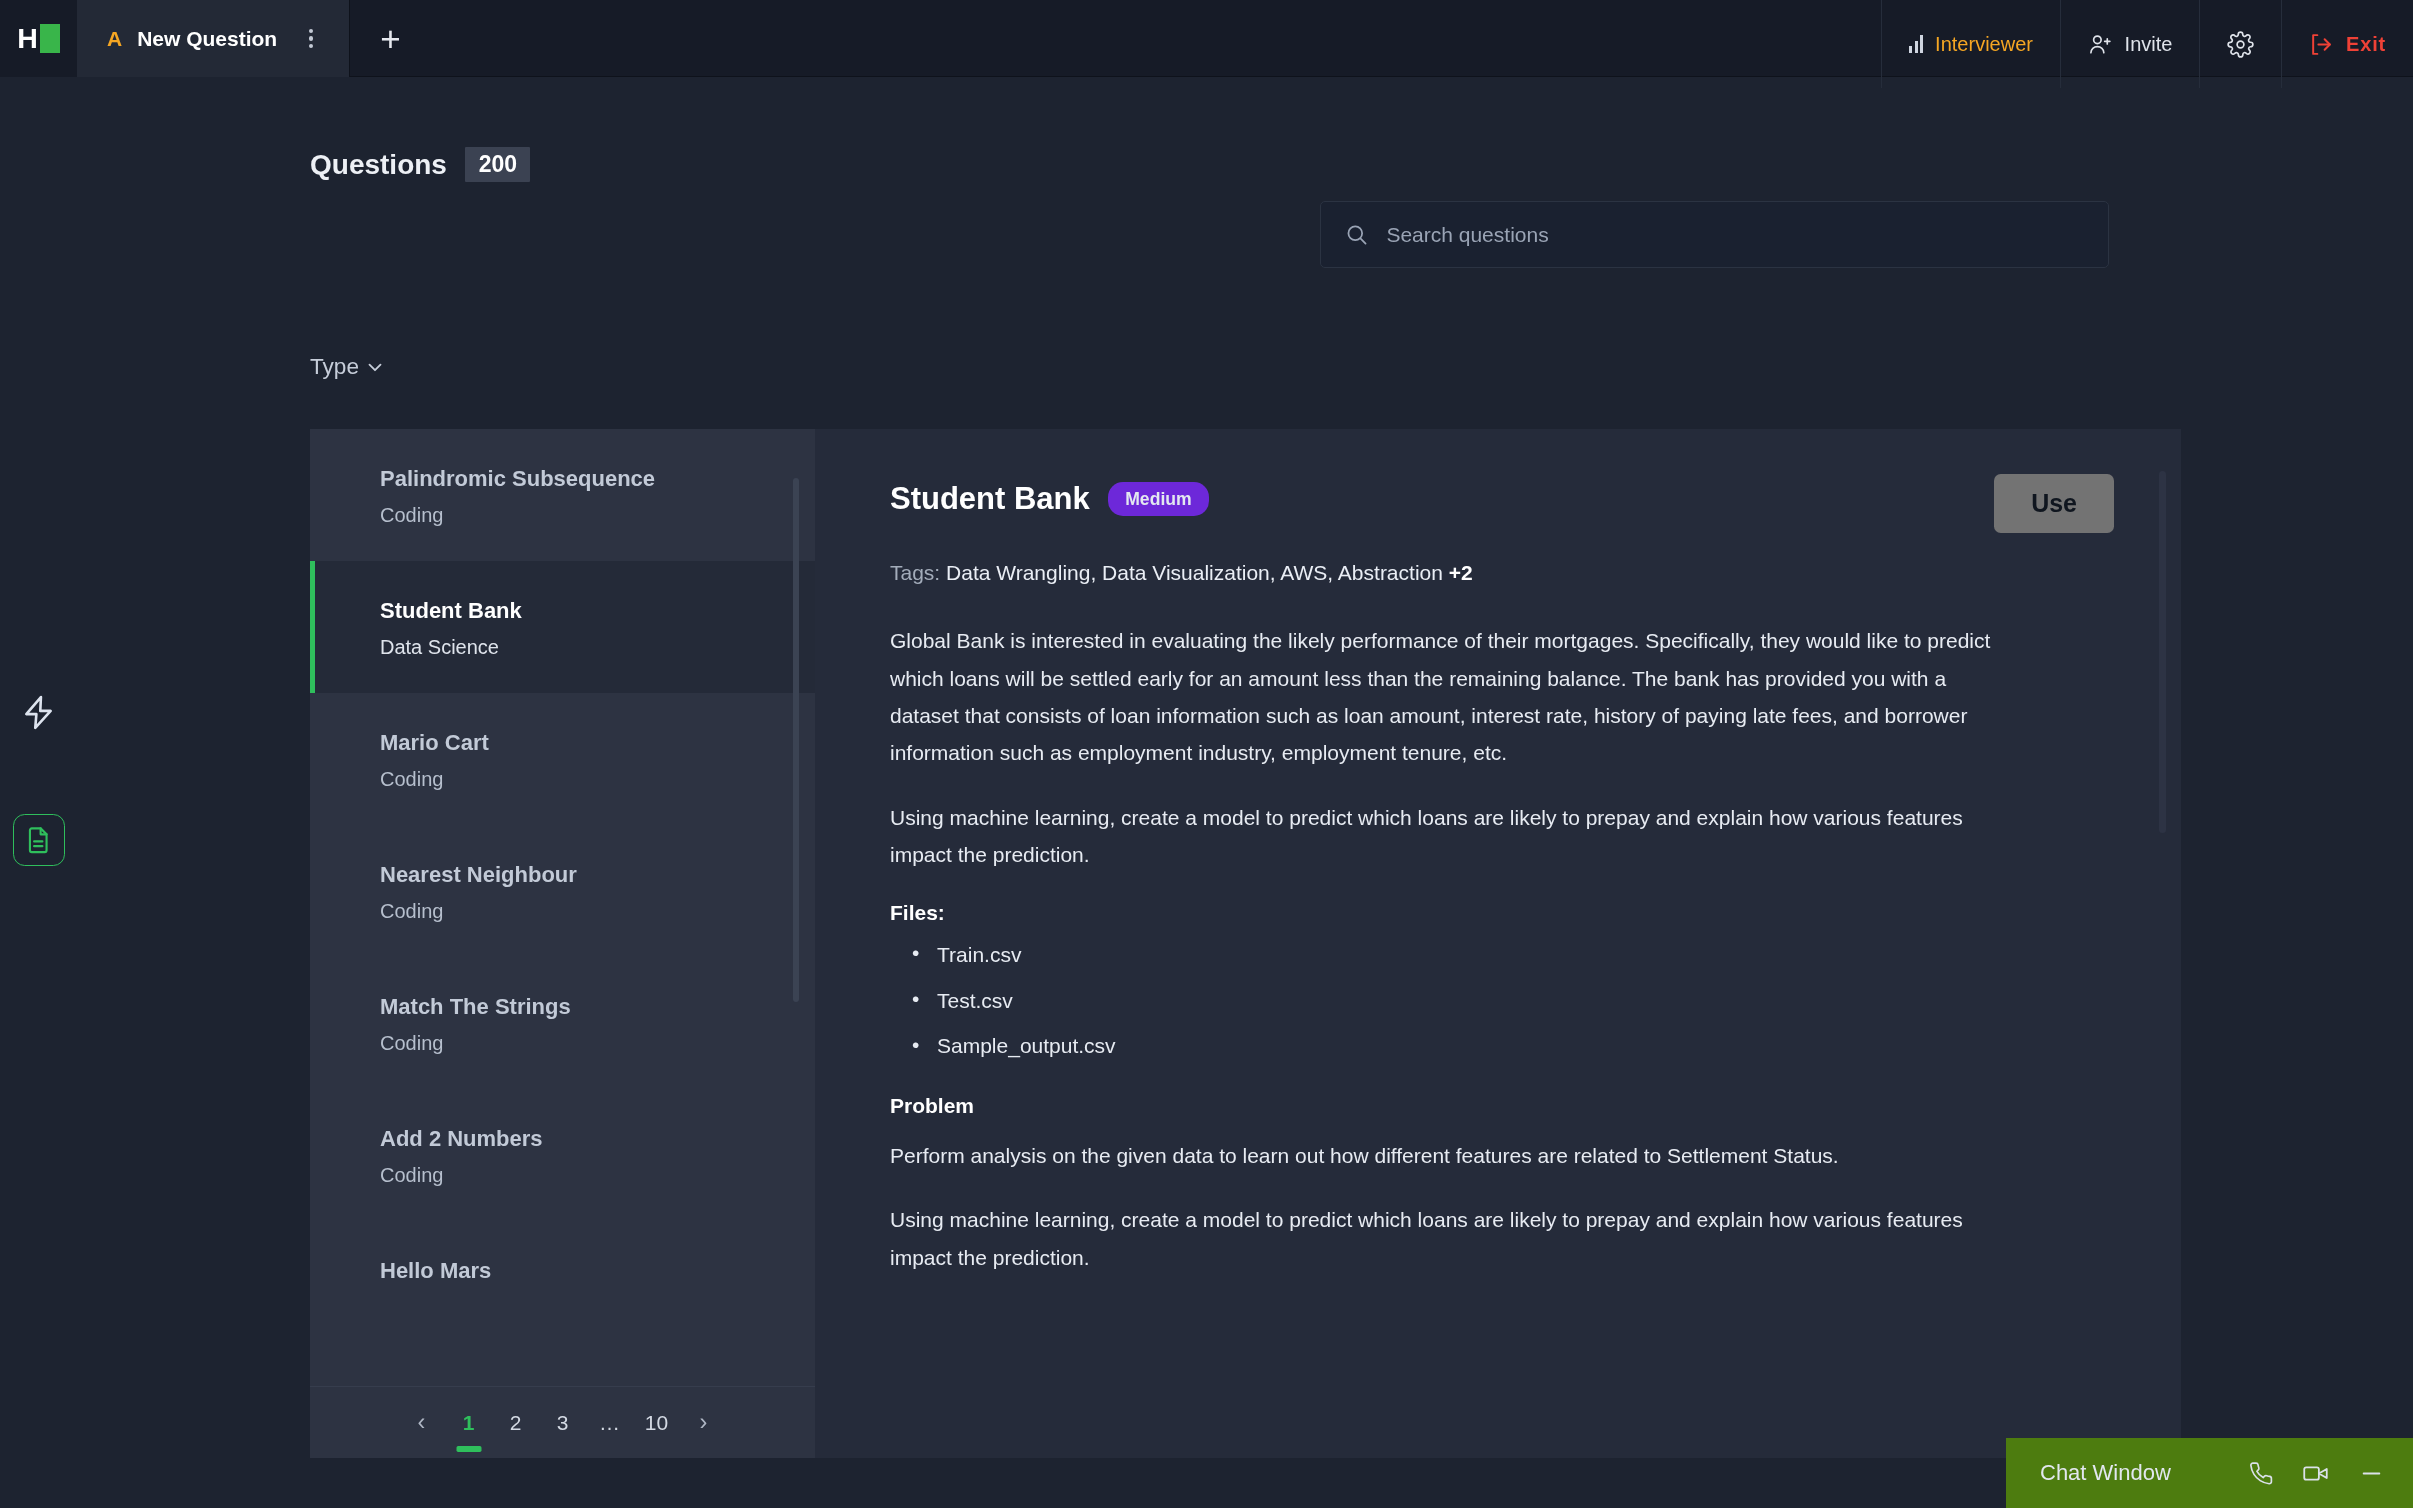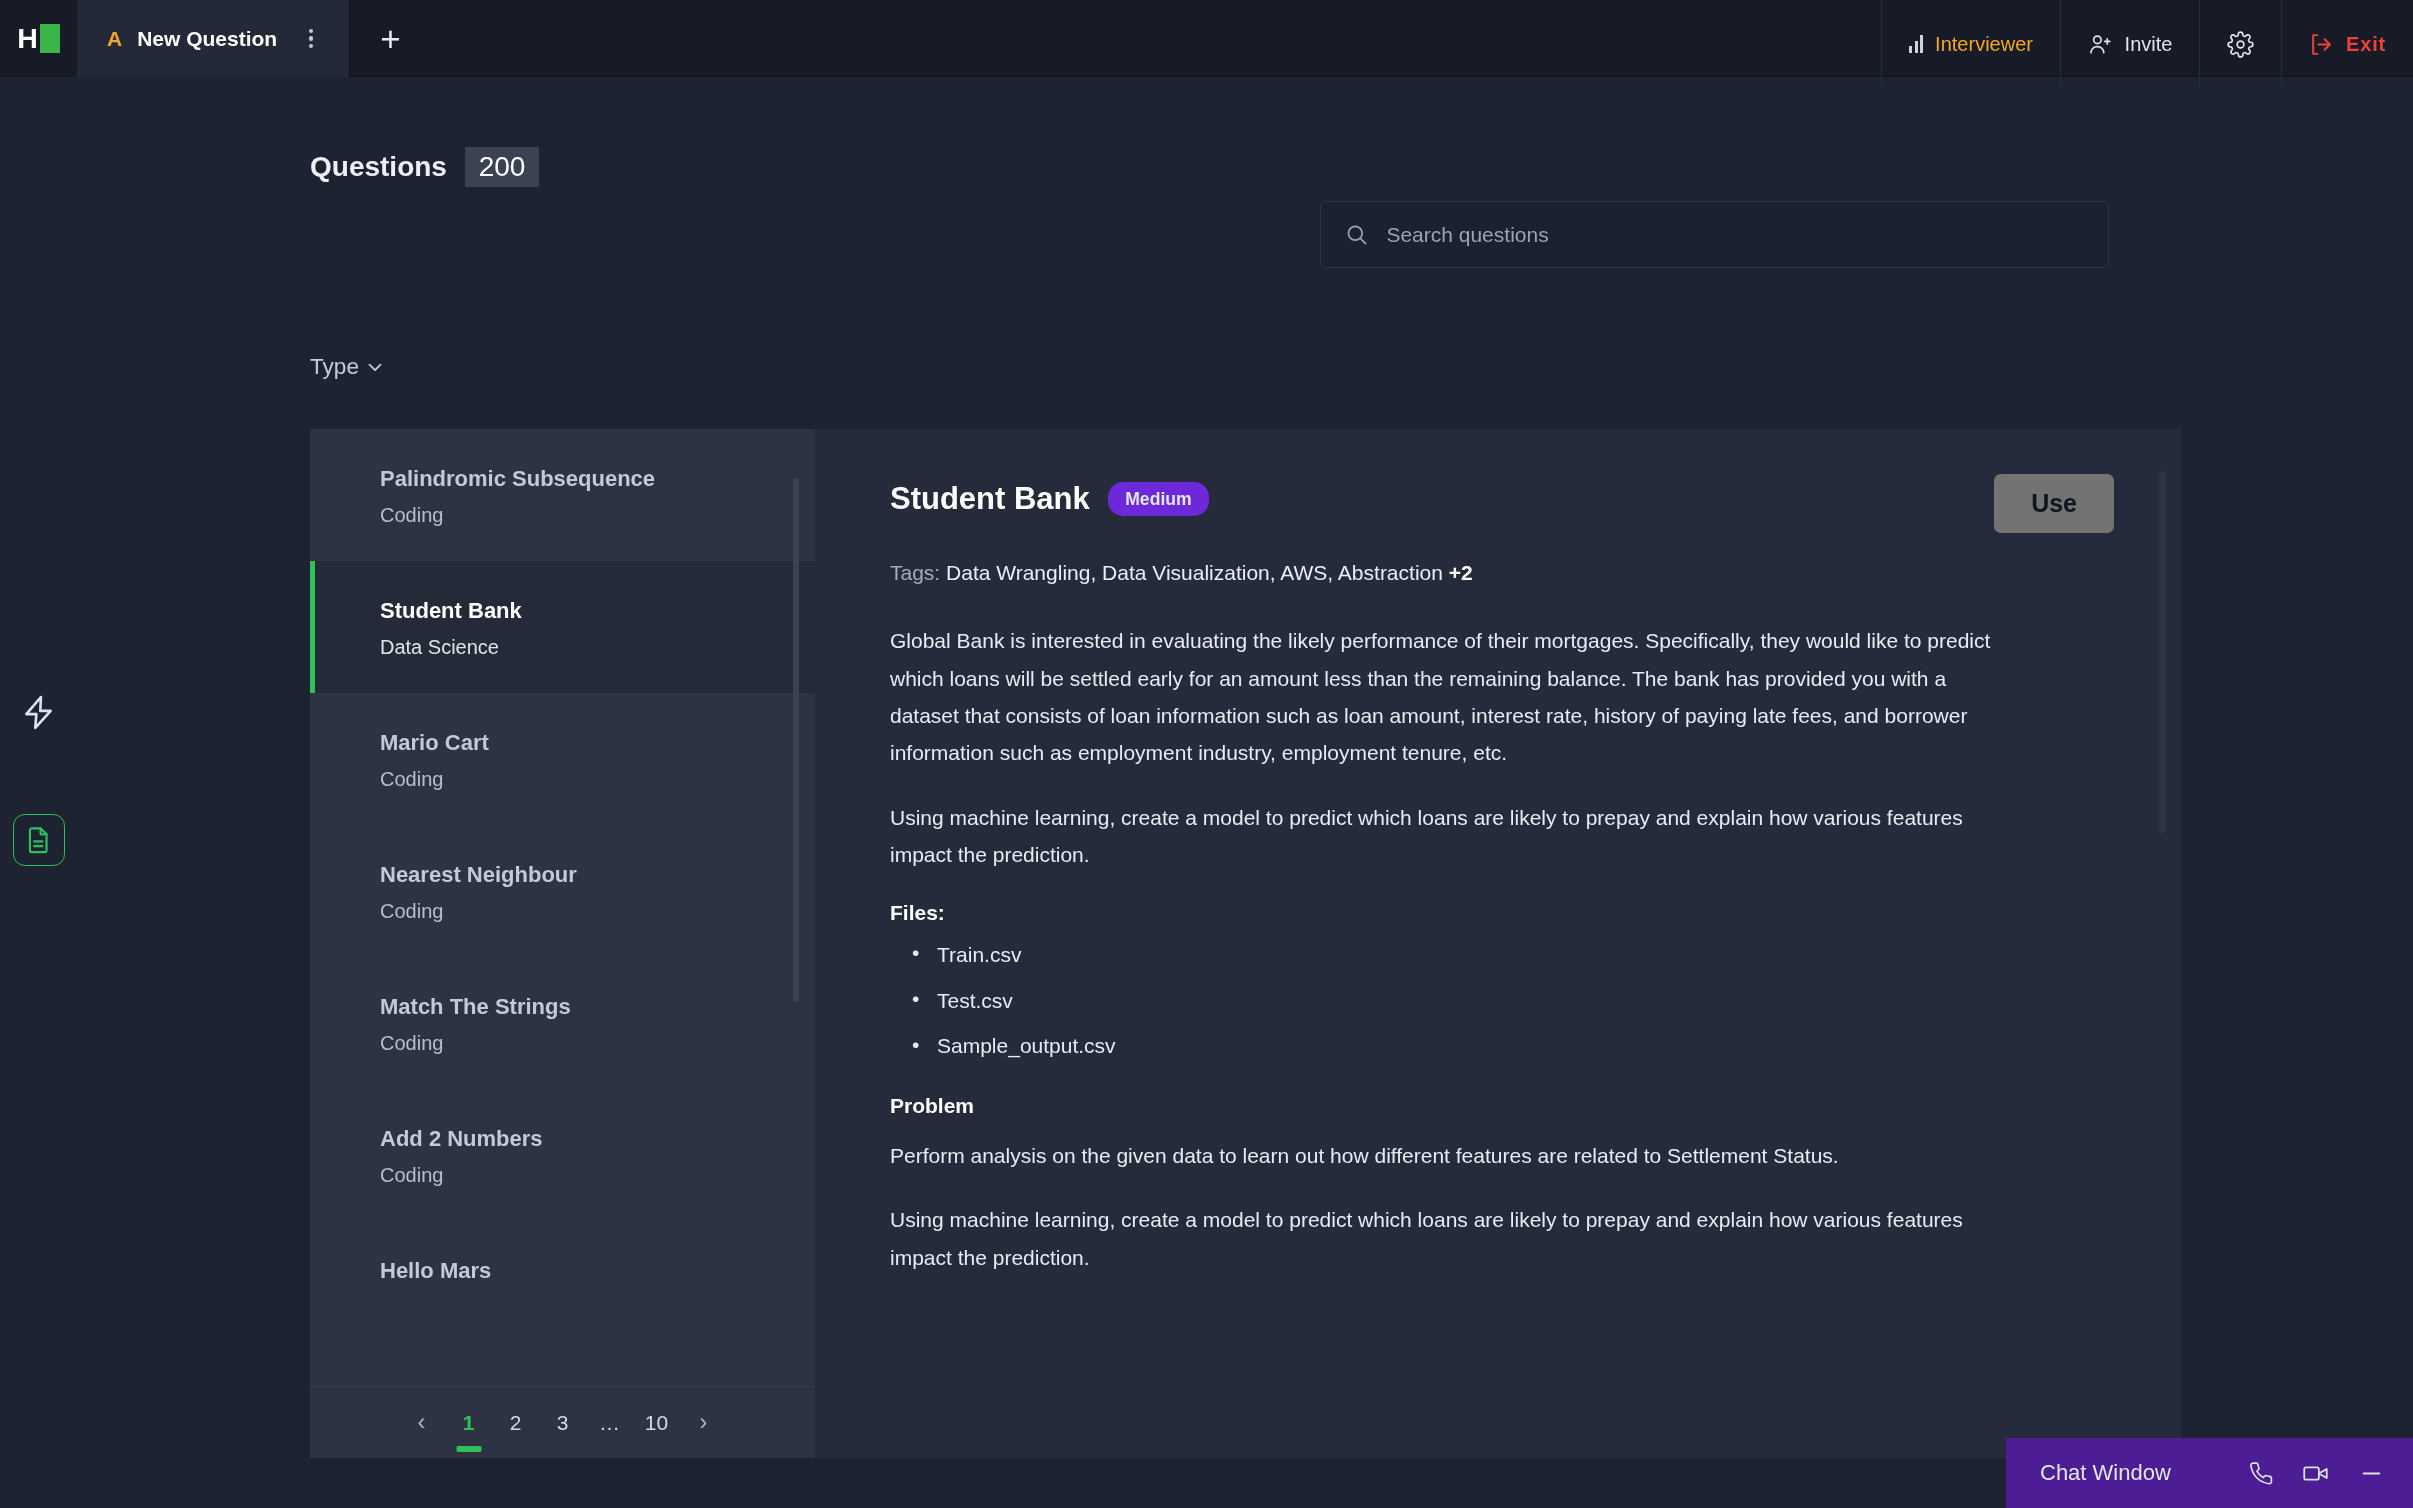--- a/index.html
+++ b/index.html
@@ -95,21 +95,21 @@
   
   .content { position: absolute; top: 77px; left: 77px; right: 0; bottom: 0; }
 
   .page-head {
     position: absolute; top: 70px; left: 233px;
     display: flex; align-items: center; gap: 18.4px;
   }
   .page-title { font-size: 28px; font-weight: bold; color: #edf0f5; }
   .count-badge {
     background: #3b4252; color: #ffffff;
-    font-size: 28px; font-weight: normal;
+    font-size: 23px; font-weight: bold;
     border-radius: 1px; padding: 4.2px 13.4px;
   }
 
   .search-box {
     position: absolute; top: 124px; left: 1243px;
     width: 789px; height: 67px;
     background: #1a2130; border: 0.8px solid #2b3342; border-radius: 5px;
     display: flex; align-items: center; gap: 18.4px; padding: 0 23.5px;
     cursor: text;
   }
@@ -217,21 +217,21 @@
   .detail-scrollbar {
     position: absolute; top: 42px; right: 15px;
     width: 7.5px; height: 362px;
     background: #2d3344; border-radius: 4.2px;
   }
 
   
   .chat-window {
     position: absolute; bottom: 0; right: 0;
     width: 407px; height: 70px;
-    background: #4c1d95;
+    background: #4d7c0f;
     display: flex; align-items: center; gap: 4px;
     padding: 0 28.5px 0 34px;
   }
   .chat-title { font-size: 22px; color: #e2e7ef; }
   .chat-actions { margin-left: auto; display: flex; align-items: center; gap: 28.5px; }
   .chat-actions > span { cursor: pointer; display: flex; align-items: center; }
 
   svg { display: block; }
 </style>
 </head>

